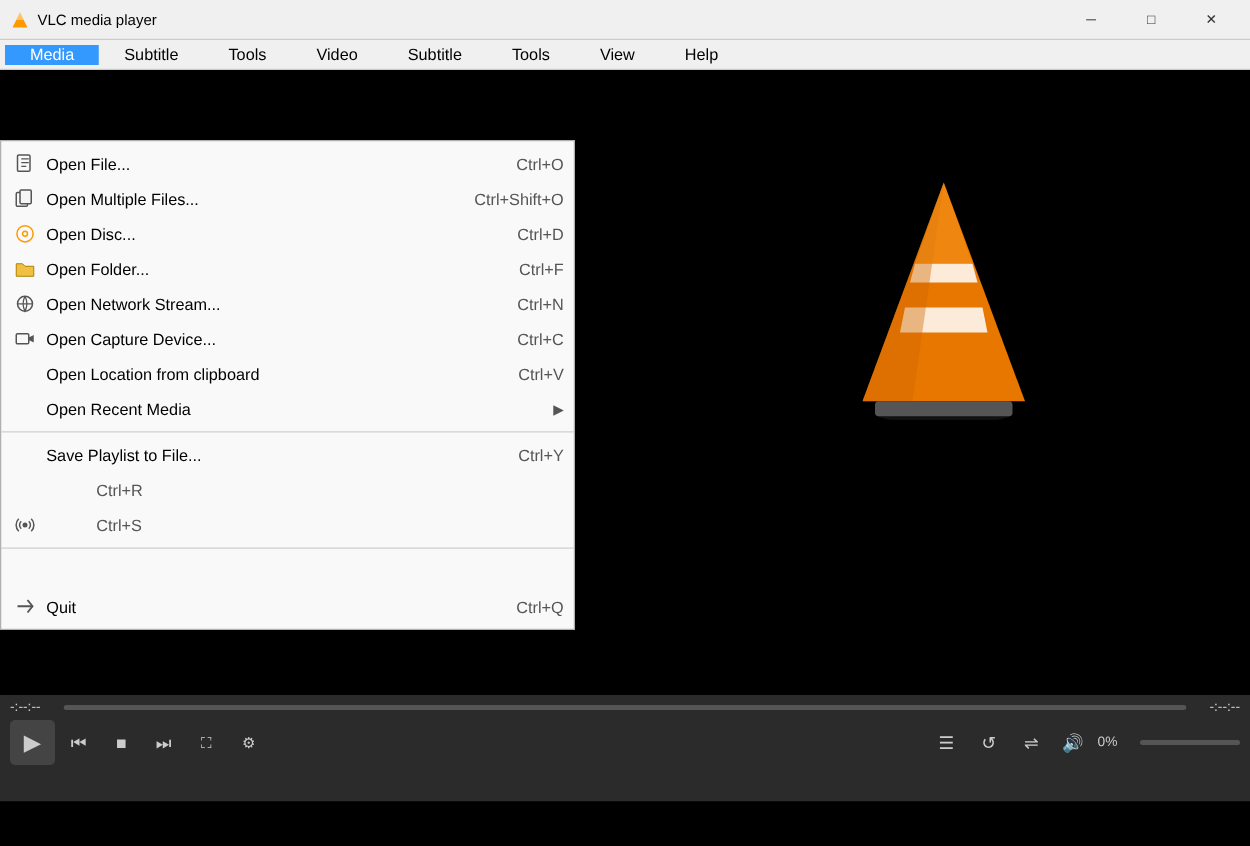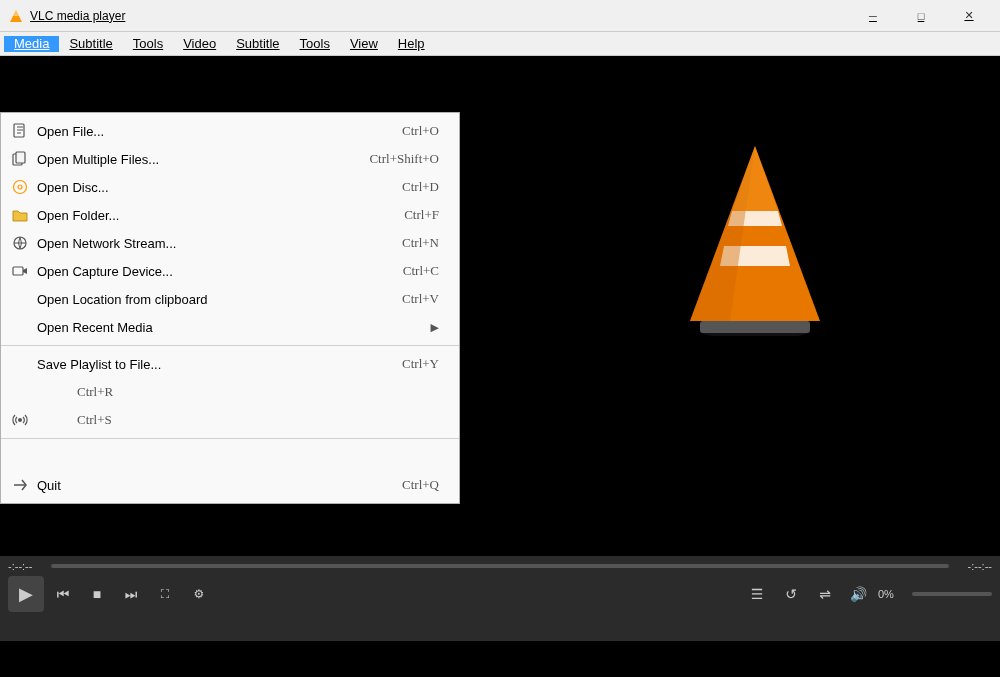--- a/index.html
+++ b/index.html
@@ -14,21 +14,20 @@
     }
 
     
     .title-bar {
       background: #f0f0f0;
       height: 32px;
       display: flex;
       align-items: center;
       padding: 0 8px;
       border-bottom: 1px solid #ccc;
-      text-decoration: underline;
     }
     .title-bar-icon {
       width: 16px;
       height: 16px;
       margin-right: 6px;
     }
     .title-bar-title {
       flex: 1;
       font-size: 12px;
       color: #000;
@@ -53,28 +52,27 @@
     
     .menu-bar {
       background: #f0f0f0;
       height: 24px;
       display: flex;
       align-items: center;
       padding: 0 4px;
       border-bottom: 1px solid #ccc;
     }
     .menu-item {
-      padding: 2px 10px;
+      padding: 2px 20px;
       cursor: pointer;
       font-size: 13px;
       color: #000;
       height: 16px;
       display: flex;
       align-items: center;
-      text-decoration: underline;
     }
     .menu-item:hover, .menu-item.active {
       background: #3399ff;
       color: #fff;
     }
 
     
     .player-area {
       background: #000;
       position: relative;
@@ -100,21 +98,21 @@
       width: 460px;
       background: #f9f9f9;
       border: 1px solid #b0b0b0;
       box-shadow: 2px 2px 8px rgba(0,0,0,0.3);
       z-index: 100;
       padding: 4px 0;
     }
     .dropdown-item {
       display: flex;
       align-items: center;
-      padding: 4px 20px 4px 8px;
+      padding: 4px 8px 4px 8px;
       cursor: pointer;
       color: #000;
       height: 28px;
     }
     .dropdown-item .item-icon {
       width: 22px;
       height: 22px;
       margin-right: 6px;
       display: flex;
       align-items: center;
@@ -122,21 +120,20 @@
       flex-shrink: 0;
     }
     .dropdown-item .item-label {
       flex: 1;
       font-size: 13px;
     }
     .dropdown-item .item-shortcut {
       font-size: 13px;
       color: #555;
       margin-left: 40px;
-      font-family: Liberation Serif, serif;
     }
     .dropdown-item .item-arrow {
       font-size: 11px;
       color: #555;
     }
     .dropdown-separator {
       height: 1px;
       background: #d0d0d0;
       margin: 4px 0;
     }

